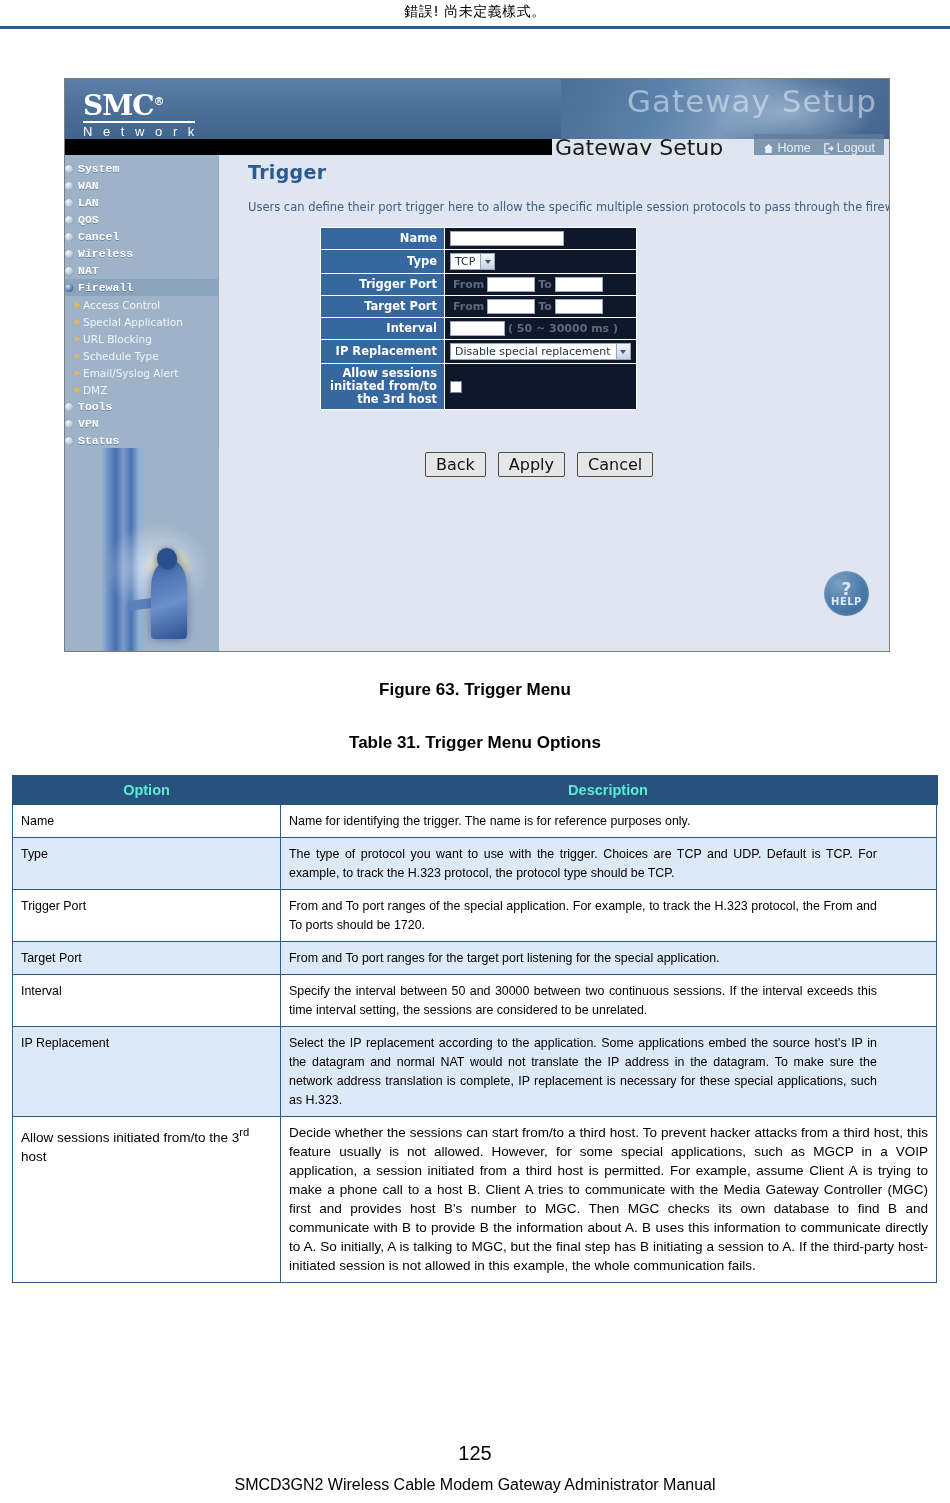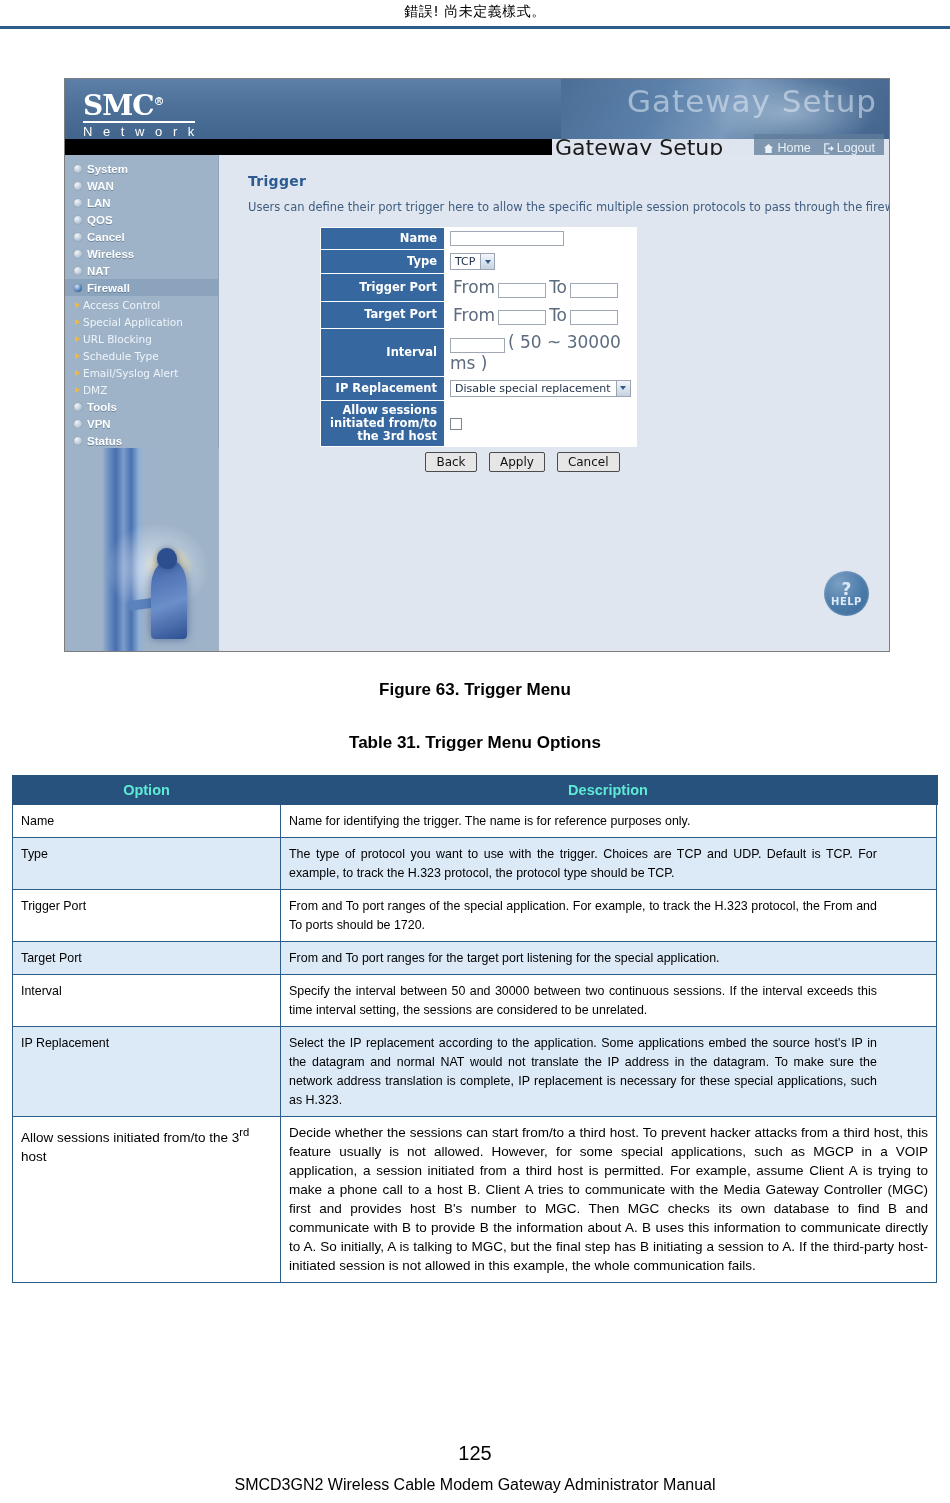--- a/index.html
+++ b/index.html
@@ -95,23 +95,23 @@
 
   
   .sidebar {
     position:absolute; left:0; top:76px; width:154px; height:498px;
     background:#9fb3c8;
     border-right:1px solid #8ea5bc;
   }
   .menu { padding:5px 0 0 0; }
   .mi {
     display:flex; align-items:center;
-    height:17px; padding-left:9px;
+    height:17px; 
     font-size:11.5px; font-weight:bold; color:#ffffff;
-    font-family:Liberation Sans, sans-serif;
+    font-family:Liberation Mono, monospace;
     text-shadow:0 1px 0 rgba(70,95,120,.55);
     cursor:pointer;
   }
   .mi .bullet {
     width:8px; height:8px; border-radius:50%;
     background:radial-gradient(circle at 35% 30%, #f2f6fa, #b9c8d8 60%, #8fa3b7);
     margin-right:5px; flex:none;
     box-shadow:0 0 1px rgba(0,0,0,.4);
   }
   .mi.active { background:#8ba3bc; }
@@ -157,22 +157,22 @@
     background:#5c82bd; border-radius:6px;
     transform:rotate(-8deg);
   }
 
   
   .content {
     position:absolute; left:155px; top:76px; width:671px; height:498px;
     background:#dfe6f0;
   }
   .page-title {
-    position:absolute; left:28px; top:18px;
-    font-size:14px; font-weight:bold; color:#2c5b91;
+    position:absolute; left:28px; top:6px;
+    font-size:19px; font-weight:bold; color:#2c5b91;
     font-family:"DejaVu Sans", sans-serif;
     letter-spacing:.3px;
   }
   .page-desc {
     position:absolute; left:28px; top:45px;
     font-size:11.5px; color:#3f5d80;
     font-family:"DejaVu Sans", sans-serif;
     white-space:nowrap;
   }
 
@@ -189,21 +189,21 @@
     color:#ffffff;
     font-size:11.5px; font-weight:bold;
     text-align:right;
     padding:3px 7px 3px 4px;
     border:1px solid #ffffff;
     line-height:13px;
     vertical-align:middle;
   }
   .form .val {
     width:192px;
-    background:#ffffff;
+    background:#0f172a;
     border:1px solid #ffffff;
     padding:3px 5px;
     vertical-align:middle;
     font-size:11px; color:#4b5a6b;
   }
   .txt {
     border:1px solid #9fa8b4;
     background:#fff;
     height:15px;
     vertical-align:middle;
@@ -228,34 +228,34 @@
     border-left:1px solid #9aa4b2;
     display:flex; align-items:center; justify-content:center;
   }
   .sel .arrow i {
     width:0;height:0;
     border-left:3.5px solid transparent;
     border-right:3.5px solid transparent;
     border-top:4px solid #305a8c;
     display:block;
   }
-  .inline-lab { font-size:17px; color:#5c6b7d; padding:0 3px; }
+  .inline-lab { font-size:11px; color:#5c6b7d; padding:0 3px;font-weight:bold; }
   .chk {
     width:12px; height:12px; border:1px solid #7b8694; background:#fff;
     display:inline-block; vertical-align:middle;
   }
 
   .btnrow {
     position:absolute; left:205px; top:297px;
     display:flex; gap:12px;
   }
   .btn {
     min-width:52px;
     padding:2px 10px;
-    font-size:12px;
+    font-size:16px;
     font-family:"DejaVu Sans", sans-serif;
     color:#111;
     background:#e6e6e6;
     border:1px solid #4b4b4b;
     border-radius:2px;
     text-align:center;
     cursor:pointer;
   }
 
   .help {

